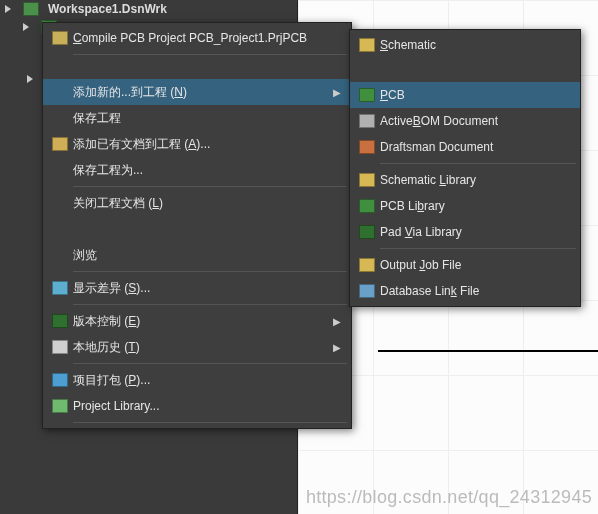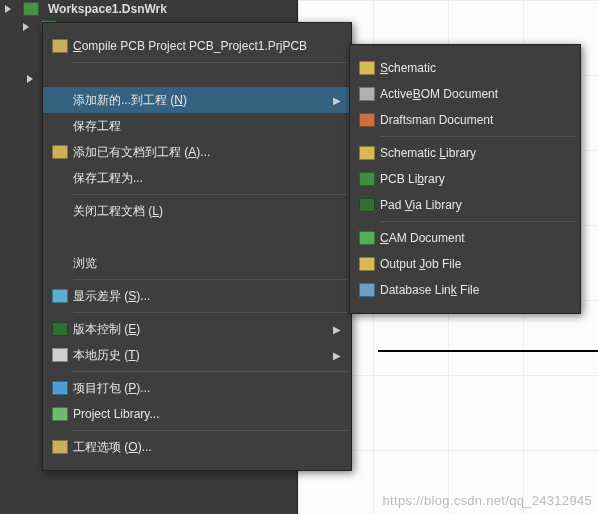--- a/index.html
+++ b/index.html
@@ -28,21 +28,21 @@
     content: "";
     position: absolute;
     left: 80px; top: 350px;
     width: 220px; height: 2px;
     background: #000;
   }
   .watermark {
     position: absolute;
     right: 6px; bottom: 6px;
     color: #bbb;
-    font-size: 13px;
+    font-size: 18px;
     letter-spacing: 0.3px;
   }
   
   .tree-panel {
     position: absolute;
     left: 0; top: 0;
     width: 298px; height: 514px;
     background: #3a3a3a;
     border-right: 1px solid #232323;
   }
@@ -64,28 +64,28 @@
     width: 16px; height: 14px;
     display: inline-flex;
     align-items: center; justify-content: center;
   }
   
   .menu {
     position: absolute;
     background: #3e3e3e;
     border: 1px solid #222;
     box-shadow: 2px 2px 8px rgba(0,0,0,0.5);
-    padding: 10px 0;
+    padding: 2px 0;
   }
   .menu-main {
     left: 42px; top: 22px;
     width: 310px;
   }
   .menu-sub {
-    left: 349px; top: 44px;
+    left: 349px; top: 29px;
     width: 232px;
   }
   .menu-item {
     display: flex;
     align-items: center;
     height: 26px;
     padding: 0 8px 0 4px;
     cursor: default;
     position: relative;
   }
@@ -233,34 +233,34 @@
       </span>
       <span class="menu-label">项目打包 (<span class="u">P</span>)...</span>
     </div>
     <div class="menu-item">
       <span class="menu-icon-col">
         <span class="ic" style="background: rgb(111, 186, 111); box-shadow: rgba(0, 0, 0, 0.35) 0px 0px 0px 1px inset;"></span>
       </span>
       <span class="menu-label">Project Library...</span>
     </div>
     <div class="menu-sep"></div>
-    <div class="menu-item">
-      <span class="menu-icon-col">
-        <span class="ic" style="background: rgb(200, 175, 90); box-shadow: rgba(0, 0, 0, 0.35) 0px 0px 0px 1px inset;"></span>
-      </span>
-      <span class="menu-label">工程选项 (<span class="u">O</span>)...</span>
-    </div>
   </div>
 <div class="menu menu-sub" id="sub-menu">
     <div class="menu-item">
       <span class="menu-icon-col">
         <span class="ic" style="background: rgb(214, 185, 85); box-shadow: rgba(0, 0, 0, 0.35) 0px 0px 0px 1px inset;"></span>
       </span>
       <span class="menu-label"><span class="u">S</span>chematic</span>
     </div>
+    <div class="menu-item highlight">
+      <span class="menu-icon-col">
+        <span class="ic" style="background: rgb(63, 143, 63); box-shadow: rgba(0, 0, 0, 0.35) 0px 0px 0px 1px inset;"></span>
+      </span>
+      <span class="menu-label"><span class="u">P</span>CB</span>
+    </div>
     <div class="menu-item">
       <span class="menu-icon-col">
         <span class="ic" style="background: rgb(176, 176, 176); box-shadow: rgba(0, 0, 0, 0.35) 0px 0px 0px 1px inset;"></span>
       </span>
       <span class="menu-label">Active<span class="u">B</span>OM Document</span>
     </div>
     <div class="menu-item">
       <span class="menu-icon-col">
         <span class="ic" style="background: rgb(200, 112, 64); box-shadow: rgba(0, 0, 0, 0.35) 0px 0px 0px 1px inset;"></span>
       </span>
@@ -279,26 +279,20 @@
       </span>
       <span class="menu-label">PCB Li<span class="u">b</span>rary</span>
     </div>
     <div class="menu-item">
       <span class="menu-icon-col">
         <span class="ic" style="background: rgb(47, 111, 47); box-shadow: rgba(0, 0, 0, 0.35) 0px 0px 0px 1px inset;"></span>
       </span>
       <span class="menu-label">Pad <span class="u">V</span>ia Library</span>
     </div>
     <div class="menu-sep"></div>
-    <div class="menu-item">
-      <span class="menu-icon-col">
-        <span class="ic" style="background: rgb(82, 176, 82); box-shadow: rgba(0, 0, 0, 0.35) 0px 0px 0px 1px inset;"></span>
-      </span>
-      <span class="menu-label"><span class="u">C</span>AM Document</span>
-    </div>
     <div class="menu-item">
       <span class="menu-icon-col">
         <span class="ic" style="background: rgb(214, 185, 85); box-shadow: rgba(0, 0, 0, 0.35) 0px 0px 0px 1px inset;"></span>
       </span>
       <span class="menu-label">Output <span class="u">J</span>ob File</span>
     </div>
     <div class="menu-item">
       <span class="menu-icon-col">
         <span class="ic" style="background: rgb(106, 160, 200); box-shadow: rgba(0, 0, 0, 0.35) 0px 0px 0px 1px inset;"></span>
       </span>

